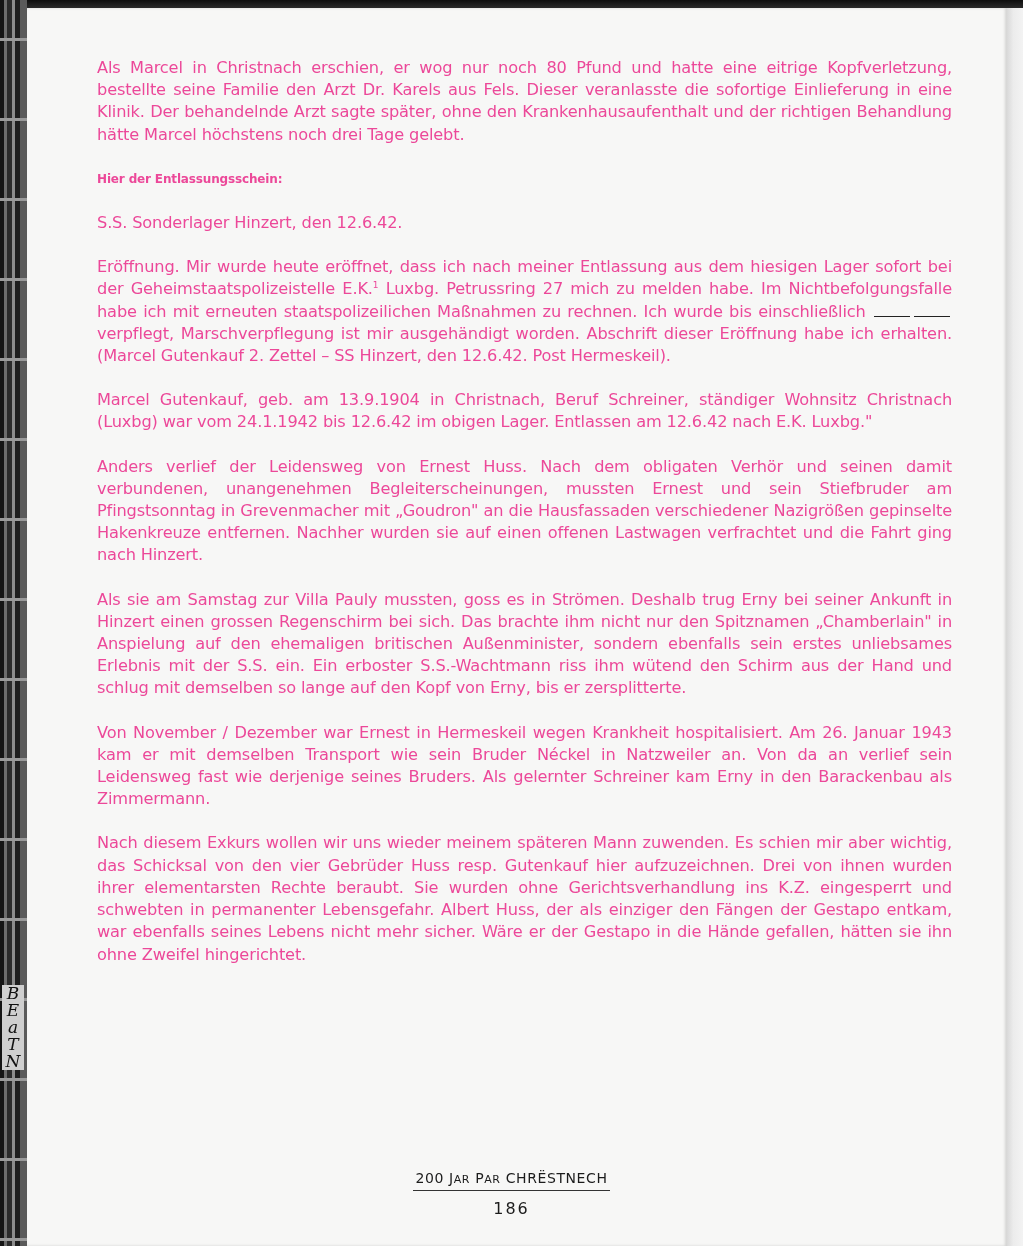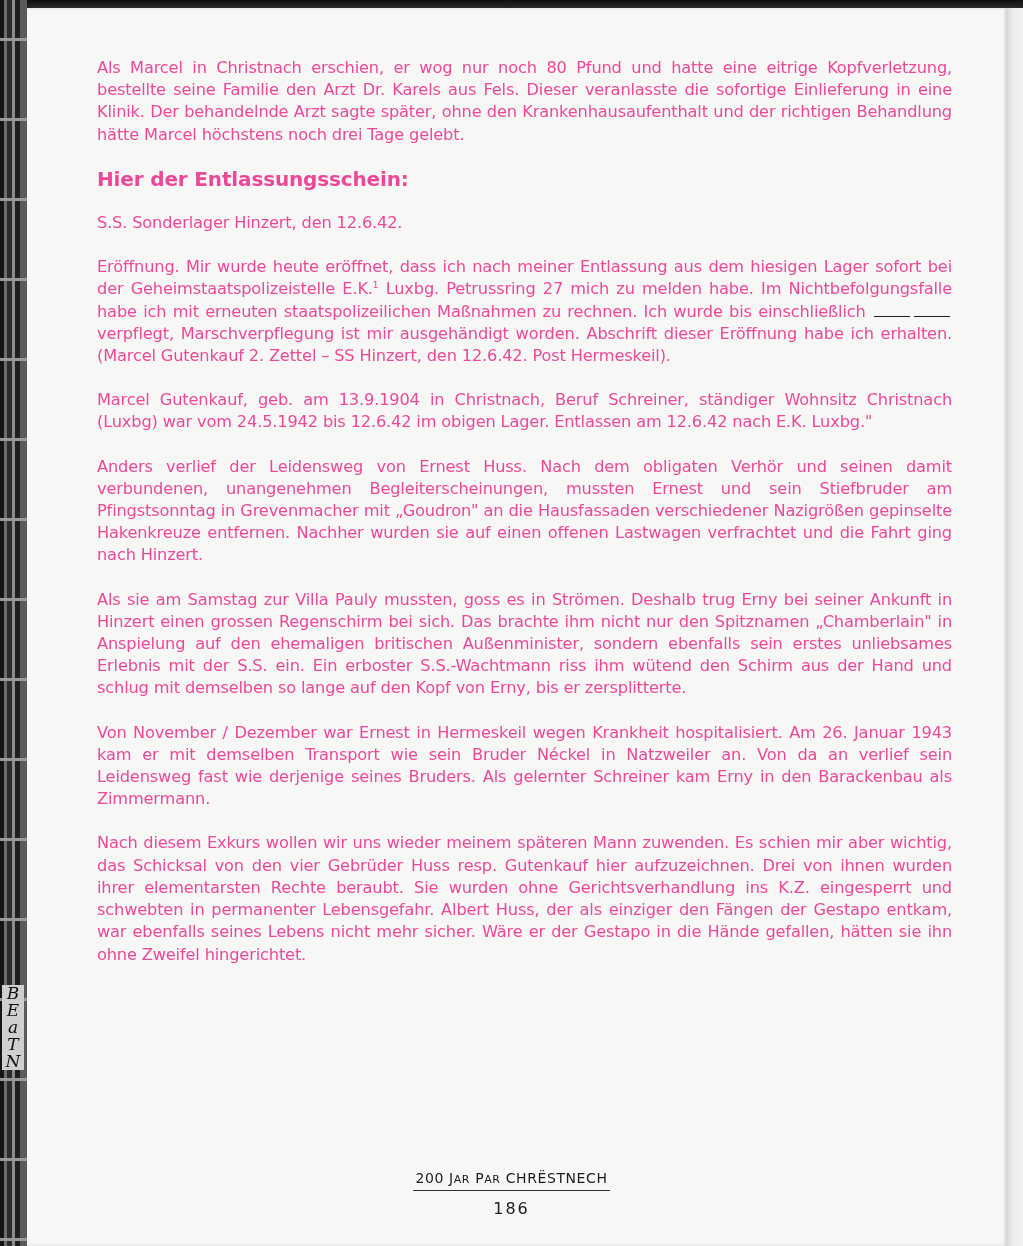--- a/index.html
+++ b/index.html
@@ -35,21 +35,21 @@
     background: linear-gradient(90deg, #d9d9d9, #ececec 40%, #f3f3f3);
   }
   .text-block {
     position: absolute; left: 97px; top: 57px; width: 855px;
     color: #ec4899;
     font-family: "DejaVu Sans", sans-serif;
     font-size: 16.2px; line-height: 22.2px;
     letter-spacing: -0.15px;
   }
   .text-block p { margin: 0 0 22px 0; text-align: justify; }
-  .heading { font-weight: bold; margin: 0 0 22px 0; font-size: 20px; }
+  .heading { font-weight: bold; margin: 0 0 22px 0; font-size: 12px; }
   .quote { }
   .sup { font-size: 9px; vertical-align: super; line-height: 0; }
   .blank { display: inline-block; width: 36px; border-bottom: 1px solid #222; height: 12px; margin: 0 2px; }
   .footer {
     position: absolute; left: 0; width: 1023px; top: 1168px; text-align: center;
     color: #1c1c1c;
   }
   .footer-title {
     display: inline-block; font-family: "DejaVu Sans", sans-serif;
     font-size: 14px; letter-spacing: 0.6px; padding: 0 2px 4px 2px;
@@ -81,21 +81,21 @@
 
 <div class="text-block">
   <p>Als Marcel in Christnach erschien, er wog nur noch 80 Pfund und hatte eine eitrige Kopfverletzung, bestellte seine Familie den Arzt Dr. Karels aus Fels. Dieser veranlasste die sofortige Einlieferung in eine Klinik. Der behandelnde Arzt sagte später, ohne den Krankenhausaufenthalt und der richtigen Behandlung hätte Marcel höchstens noch drei Tage gelebt.</p>
 
   <div class="heading">Hier der Entlassungsschein:</div>
 
   <p class="quote">S.S. Sonderlager Hinzert, den 12.6.42.</p>
 
   <p class="quote"><span>Eröffnung. Mir wurde heute eröffnet, dass ich nach meiner Entlassung aus dem hiesigen Lager sofort bei der Geheimstaatspolizeistelle E.K.</span><span class="sup">1</span><span> Luxbg. Petrussring 27 mich zu melden habe. Im Nichtbefolgungsfalle habe ich mit erneuten staatspolizeilichen Maßnahmen zu rechnen. Ich wurde bis einschließlich</span> <span class="blank"></span><span class="blank"></span> <span>verpflegt, Marschverpflegung ist mir ausgehändigt worden. Abschrift dieser Eröffnung habe ich erhalten. (Marcel Gutenkauf 2. Zettel – SS Hinzert, den 12.6.42. Post Hermeskeil).</span></p>
 
-  <p class="quote">Marcel Gutenkauf, geb. am 13.9.1904 in Christnach, Beruf Schreiner, ständiger Wohnsitz Christnach (Luxbg) war vom 24.5.1942 bis 12.6.42 im obigen Lager. Entlassen am 12.6.42 nach E.K. Luxbg."</p>
+  <p class="quote">Marcel Gutenkauf, geb. am 13.9.1904 in Christnach, Beruf Schreiner, ständiger Wohnsitz Christnach (Luxbg) war vom 24.1.1942 bis 12.6.42 im obigen Lager. Entlassen am 12.6.42 nach E.K. Luxbg."</p>
 
   <p>Anders verlief der Leidensweg von Ernest Huss. Nach dem obligaten Verhör und seinen damit verbundenen, unangenehmen Begleiterscheinungen, mussten Ernest und sein Stiefbruder am Pfingstsonntag in Grevenmacher mit „Goudron" an die Hausfassaden verschiedener Nazigrößen gepinselte Hakenkreuze entfernen. Nachher wurden sie auf einen offenen Lastwagen verfrachtet und die Fahrt ging nach Hinzert.</p>
 
   <p>Als sie am Samstag zur Villa Pauly mussten, goss es in Strömen. Deshalb trug Erny bei seiner Ankunft in Hinzert einen grossen Regenschirm bei sich. Das brachte ihm nicht nur den Spitznamen „Chamberlain" in Anspielung auf den ehemaligen britischen Außenminister, sondern ebenfalls sein erstes unliebsames Erlebnis mit der S.S. ein. Ein erboster S.S.-Wachtmann riss ihm wütend den Schirm aus der Hand und schlug mit demselben so lange auf den Kopf von Erny, bis er zersplitterte.</p>
 
   <p>Von November / Dezember war Ernest in Hermeskeil wegen Krankheit hospitalisiert. Am 26. Januar 1943 kam er mit demselben Transport wie sein Bruder Néckel in Natzweiler an. Von da an verlief sein Leidensweg fast wie derjenige seines Bruders. Als gelernter Schreiner kam Erny in den Barackenbau als Zimmermann.</p>
 
   <p>Nach diesem Exkurs wollen wir uns wieder meinem späteren Mann zuwenden. Es schien mir aber wichtig, das Schicksal von den vier Gebrüder Huss resp. Gutenkauf hier aufzuzeichnen. Drei von ihnen wurden ihrer elementarsten Rechte beraubt. Sie wurden ohne Gerichtsverhandlung ins K.Z. eingesperrt und schwebten in permanenter Lebensgefahr. Albert Huss, der als einziger den Fängen der Gestapo entkam, war ebenfalls seines Lebens nicht mehr sicher. Wäre er der Gestapo in die Hände gefallen, hätten sie ihn ohne Zweifel hingerichtet.</p>
 </div>
 

